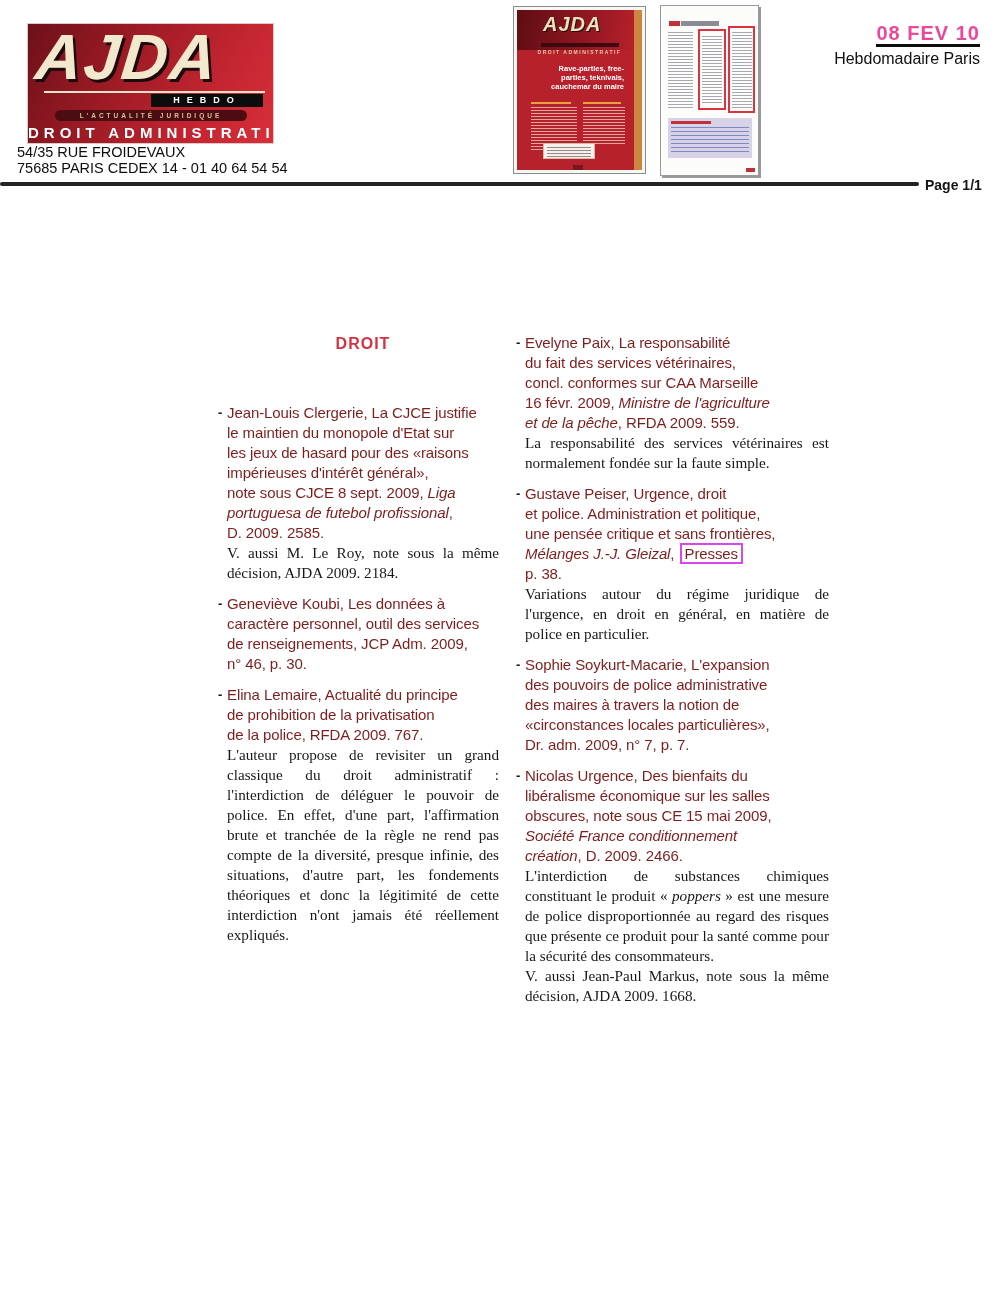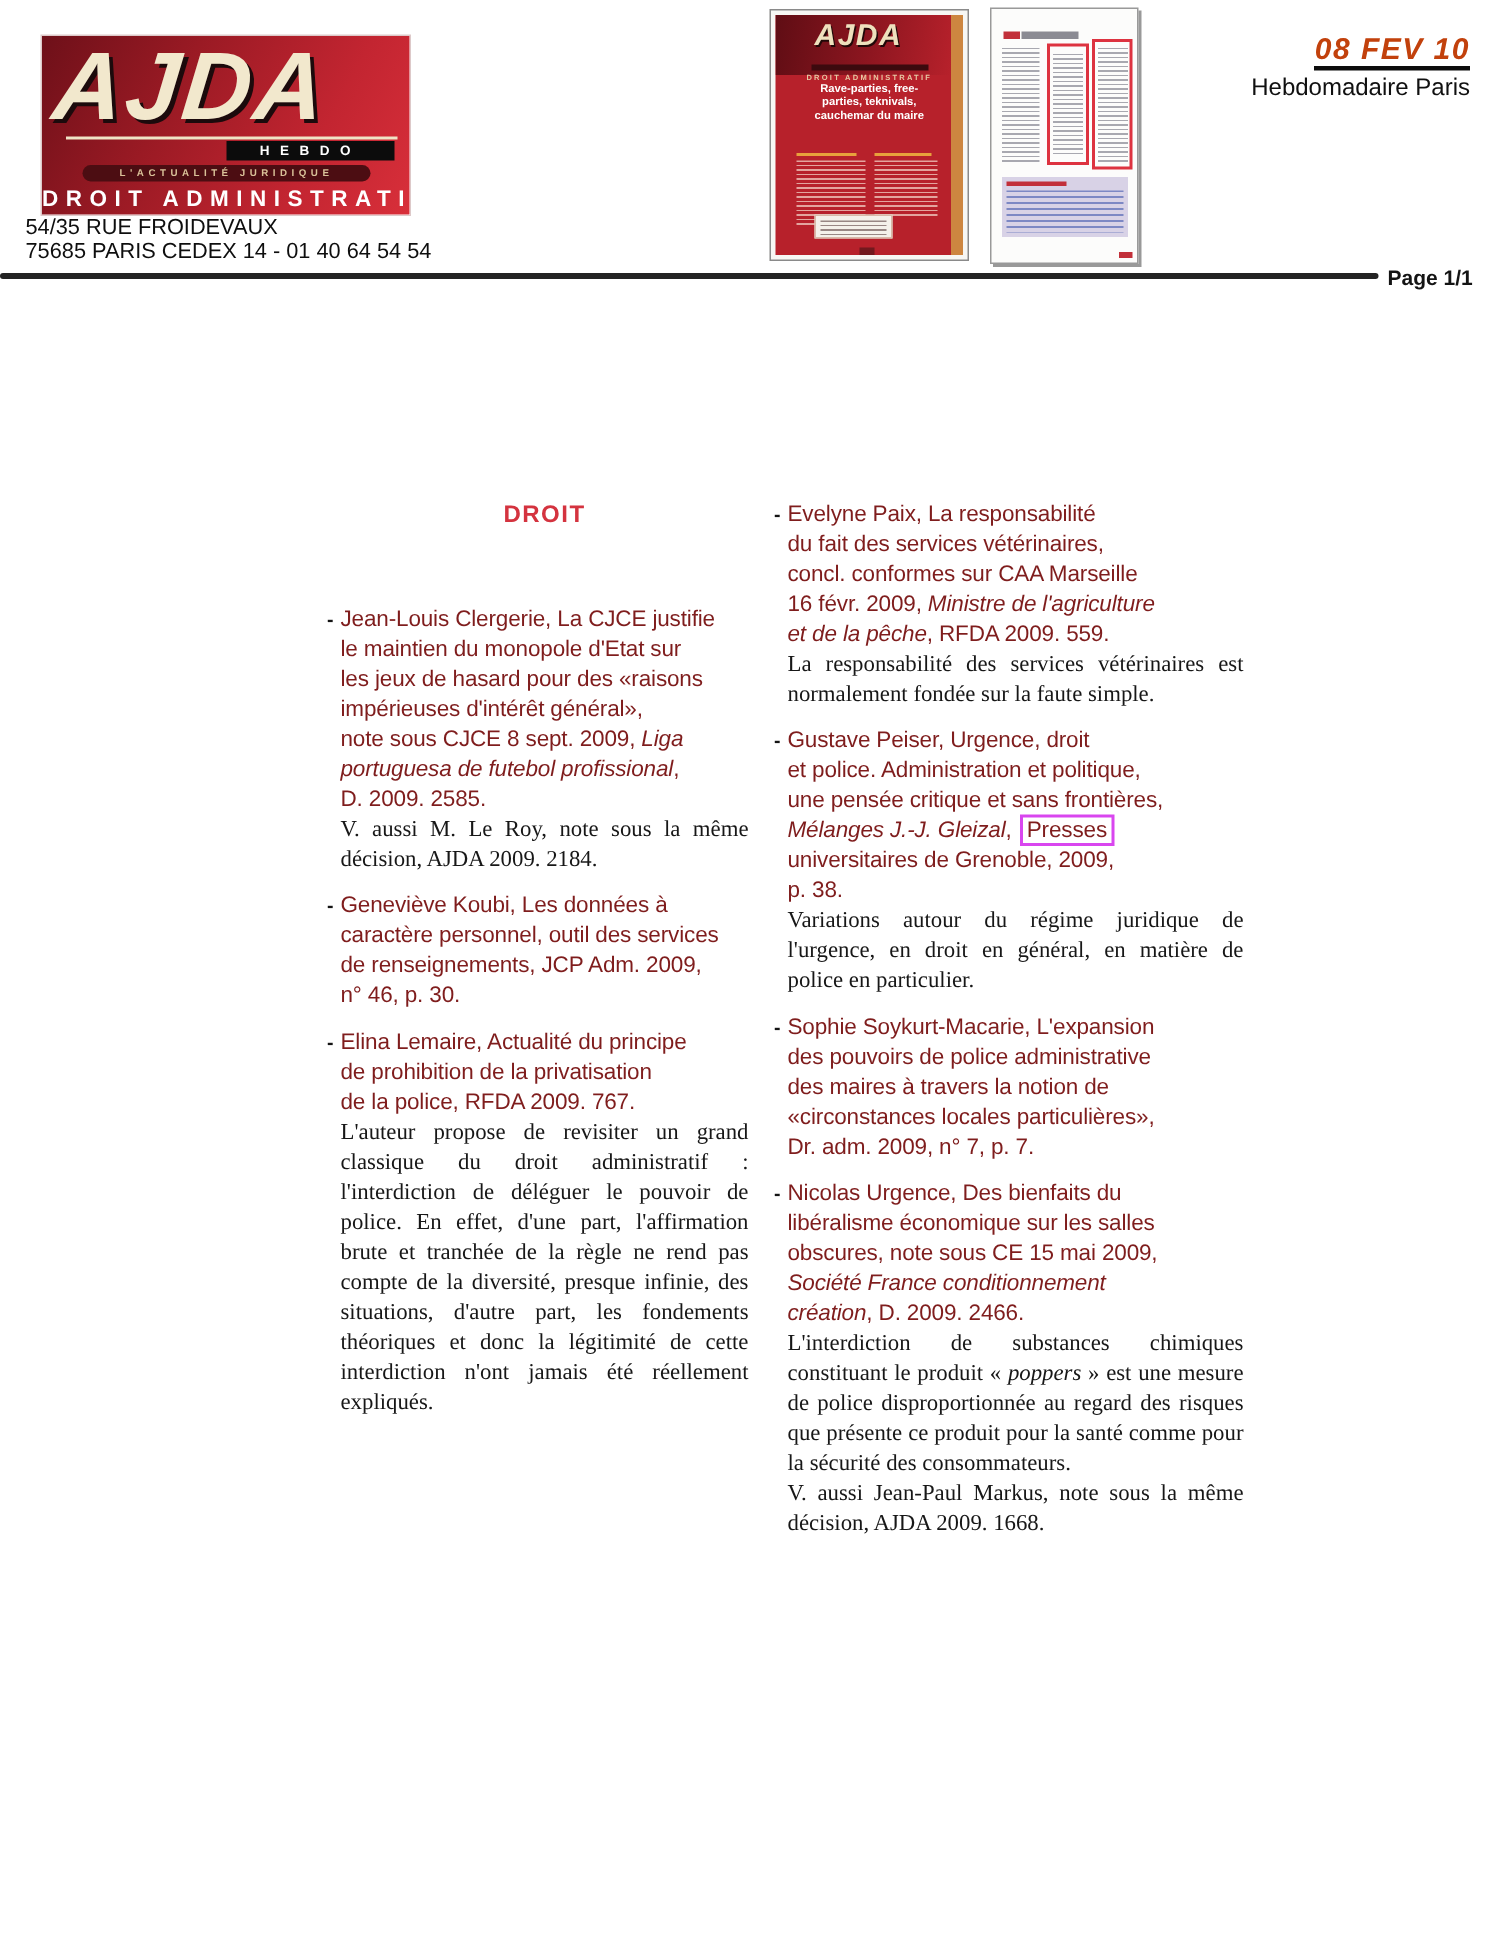--- a/index.html
+++ b/index.html
@@ -30,21 +30,21 @@
     border:1px solid #8a8a8a;padding:3px;box-sizing:border-box;}
   .cover{position:relative;width:100%;height:100%;background:#b7212b;overflow:hidden;}
   .cover-spine{position:absolute;right:0;top:0;width:8px;height:100%;background:#cd8640;}
   .cover-top{position:absolute;left:0;right:8px;top:0;height:40px;
     background:linear-gradient(100deg,#5f0d14,#8e1620 55%,#b7212b);}
   .cover-title{position:absolute;top:3px;left:26px;font-style:italic;font-weight:800;
     font-size:20px;line-height:22px;color:#eee0bd;letter-spacing:1px;text-shadow:1px 1px 0 #200808;}
   .cover-tagstrip{position:absolute;top:33px;left:24px;width:78px;height:4px;background:#3c0a0e;}
   .cover-banner{position:absolute;top:39px;left:14px;right:14px;text-align:center;font-weight:700;
     font-size:5px;line-height:6px;letter-spacing:1.5px;color:#e5c9a4;white-space:nowrap;overflow:hidden;}
-  .cover-headline{position:absolute;top:44px;left:18px;right:18px;text-align:center;font-weight:700;
+  .cover-headline{position:absolute;top:54px;left:18px;right:18px;text-align:right;font-weight:700;
     font-size:7.5px;line-height:9px;color:#ffffff;}
   .ctext{position:absolute;
     background:repeating-linear-gradient(to bottom,rgba(255,245,230,.62) 0 1px,rgba(0,0,0,0) 1px 3px);}
   .chead{position:absolute;height:2px;background:#e8a13c;}
   .cover-whitebox{position:absolute;left:26px;top:133px;width:52px;height:16px;background:#f4f1ea;
     border:1px solid #d8b9a8;box-sizing:border-box;
     background-image:repeating-linear-gradient(to bottom,rgba(60,30,30,.5) 0 1px,rgba(0,0,0,0) 1px 3px);
     background-size:44px 10px;background-position:3px 3px;background-repeat:no-repeat;}
   .cover-mark{position:absolute;left:56px;top:155px;width:10px;height:6px;background:rgba(60,20,20,.55);}
 
@@ -58,21 +58,21 @@
   .tp-redbox{position:absolute;border:2px solid #dd3340;box-sizing:border-box;}
   .tp-panel{position:absolute;left:7px;top:112px;width:84px;height:40px;background:#d8d2e6;}
   .tp-panel-header{position:absolute;left:3px;top:3px;width:40px;height:3px;background:#c2303a;}
   .tp-panel-lines{position:absolute;left:3px;top:9px;right:3px;bottom:3px;
     background:repeating-linear-gradient(to bottom,#7d88c4 0 1px,rgba(0,0,0,0) 1px 4px);}
   .tp-redmark{position:absolute;right:3px;bottom:3px;width:9px;height:4px;background:#c2303a;}
 
   
   .stamp{position:absolute;right:20px;top:22px;text-align:right;}
   .stamp-date{display:inline-block;font-weight:700;font-size:20px;line-height:22px;
-    letter-spacing:1px;color:#c2410c;border-bottom:3px solid #0d0d0d;padding-bottom:0px;font-style:italic;}
+    letter-spacing:1px;color:#ec4899;border-bottom:3px solid #0d0d0d;padding-bottom:0px;}
   .stamp-period{font-size:16px;line-height:18px;color:#101010;margin-top:3px;}
   .rule{position:absolute;left:0;top:182px;width:919px;height:4px;background:#232323;border-radius:2px;}
   .page-indicator{position:absolute;left:925px;top:175px;font-weight:700;font-size:14px;line-height:20px;}
 
   
   .col-left{position:absolute;left:227px;top:334px;width:272px;}
   .col-right{position:absolute;left:525px;top:333px;width:304px;}
   .section-title{margin:0 0 50px 0;text-align:center;color:#d4333f;font-weight:700;
     font-size:16px;line-height:19px;letter-spacing:1px;}
   .entry{position:relative;margin-bottom:11px;}
@@ -190,21 +190,20 @@
           </div>
           <div class="entry-note"><span>La responsabilité des services vétérinaires est normalement fondée sur la faute simple.</span></div>
         </div>
         <div class="entry">
           <span class="bullet">-</span>
           <div class="entry-title">
             <div class="tline"><span>Gustave Peiser, Urgence, droit</span></div>
             <div class="tline"><span>et police. Administration et politique,</span></div>
             <div class="tline"><span>une pensée critique et sans frontières,</span></div>
             <div class="tline"><span class="it">Mélanges J.-J. Gleizal</span><span>, </span><span class="boxed">Presses</span></div>
-            <div class="tline"><span>universitaires de Grenoble, 2009,</span></div>
             <div class="tline"><span>p. 38.</span></div>
           </div>
           <div class="entry-note"><span>Variations autour du régime juridique de l'urgence, en droit en général, en matière de police en particulier.</span></div>
         </div>
         <div class="entry">
           <span class="bullet">-</span>
           <div class="entry-title">
             <div class="tline"><span>Sophie Soykurt-Macarie, L'expansion</span></div>
             <div class="tline"><span>des pouvoirs de police administrative</span></div>
             <div class="tline"><span>des maires à travers la notion de</span></div>

